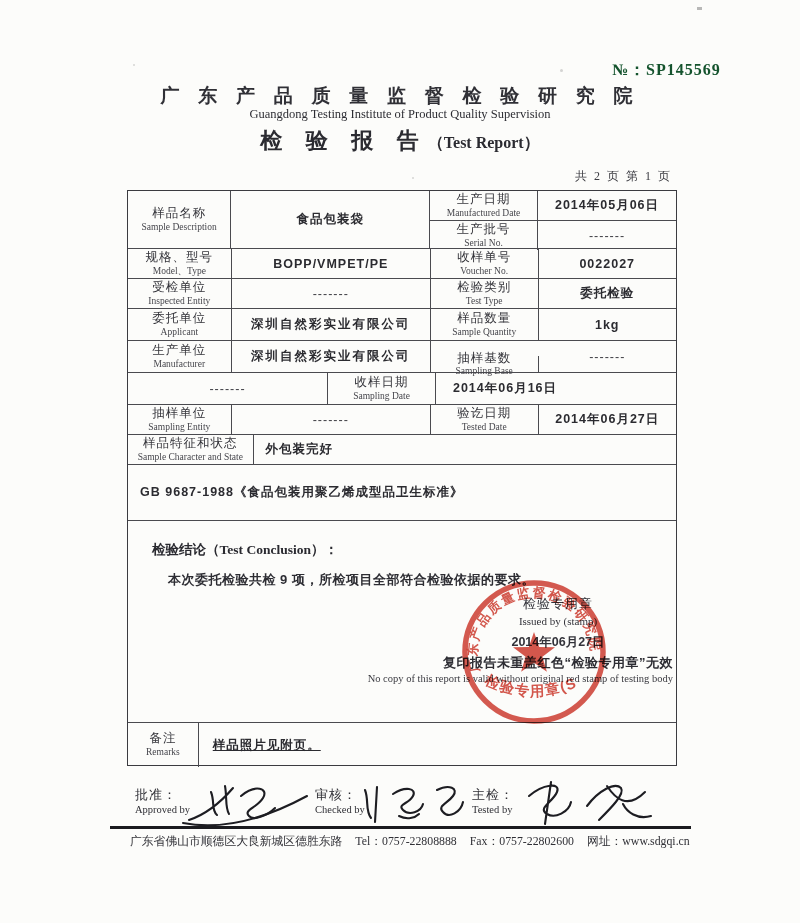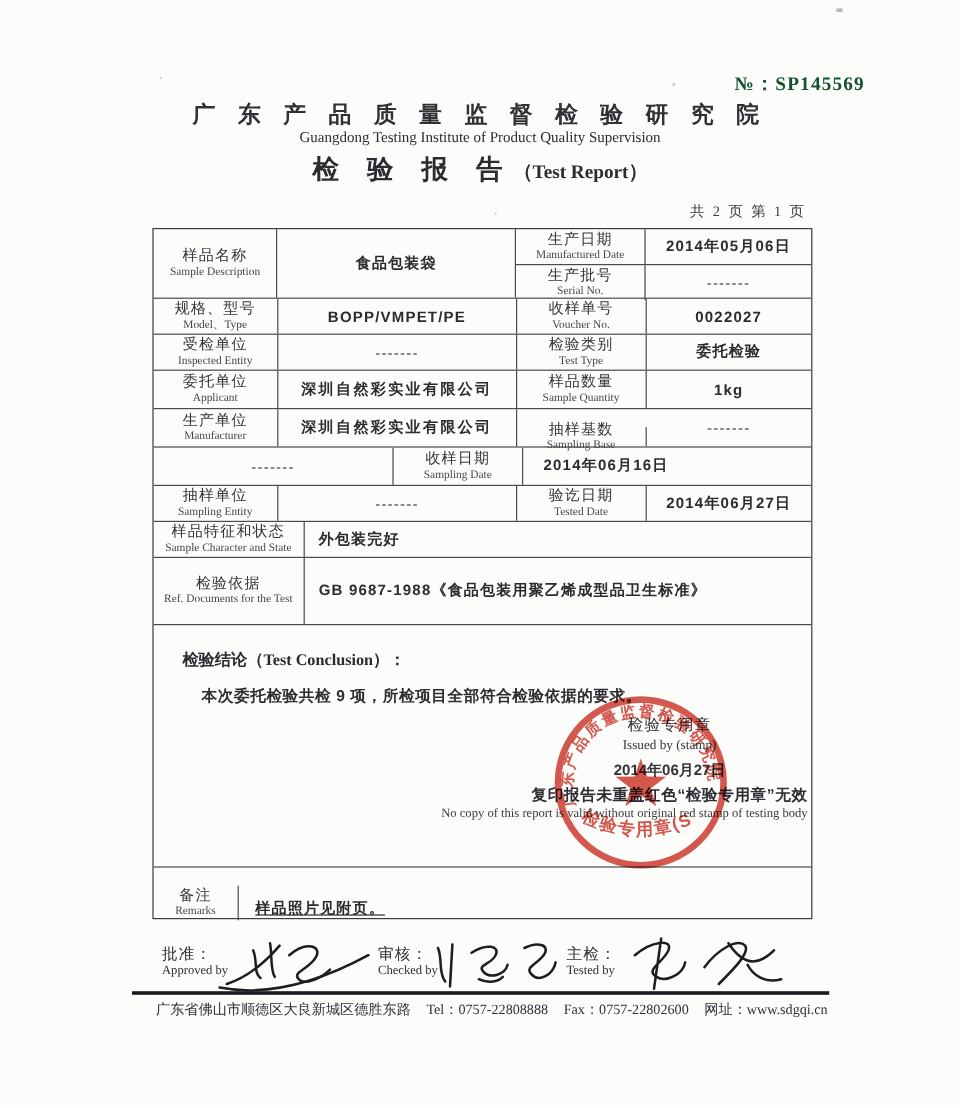--- a/index.html
+++ b/index.html
@@ -204,24 +204,20 @@
       <div class="cell" style="width:126px;">
         <span class="lbl-cn">样品特征和状态</span>
         <span class="lbl-en">Sample Character and State</span>
       </div>
       <div class="cell last val left" style="width:424px;align-items:flex-start;padding-left:12px;">
         <span class="val">外包装完好</span>
       </div>
     </div>
 
     <div class="row" style="height:56px;">
-      <div class="cell" style="width:126px;">
-        <span class="lbl-cn">检验依据</span>
-        <span class="lbl-en">Ref. Documents for the Test</span>
-      </div>
       <div class="cell last" style="width:424px;align-items:flex-start;padding-left:12px;">
         <span class="val">GB 9687-1988《食品包装用聚乙烯成型品卫生标准》</span>
       </div>
     </div>
 
     <div class="row" style="height:202px;">
       <div class="concl">
         <div class="concl-head">检验结论（Test Conclusion）：</div>
         <div class="concl-text">本次委托检验共检 9 项，所检项目全部符合检验依据的要求。</div>
         <div class="seal-line seal-cn">检验专用章</div>
@@ -240,21 +236,21 @@
             <textPath href="#arcTop" startOffset="4">广东产品质量监督检验研究院</textPath>
           </text>
           <polygon opacity="0.92" fill="#ce392c" points="75,55 80.2,70 96,70.3 83.4,79.8 87.9,94.8 75,85.8 62.1,94.8 66.6,79.8 54,70.3 69.8,70"></polygon>
           <text font-size="14.5" font-weight="bold" fill="#ce392c" letter-spacing="1.5" opacity="0.92" text-anchor="middle" font-family="Liberation Sans, sans-serif">
             <textPath href="#arcBottom" startOffset="50%">检验专用章(S)</textPath>
           </text>
         </svg>
       </div>
     </div>
 
-    <div class="row" style="height:44px;align-items:flex-end;">
+    <div class="row" style="height:44px;">
       <div class="cell" style="width:71px;">
         <span class="lbl-cn">备注</span>
         <span class="lbl-en">Remarks</span>
       </div>
       <div class="cell last" style="width:479px;align-items:flex-start;padding-left:14px;">
         <span class="val" style="font-weight:600;text-decoration:underline;">样品照片见附页。</span>
       </div>
     </div>
 
   </div>

